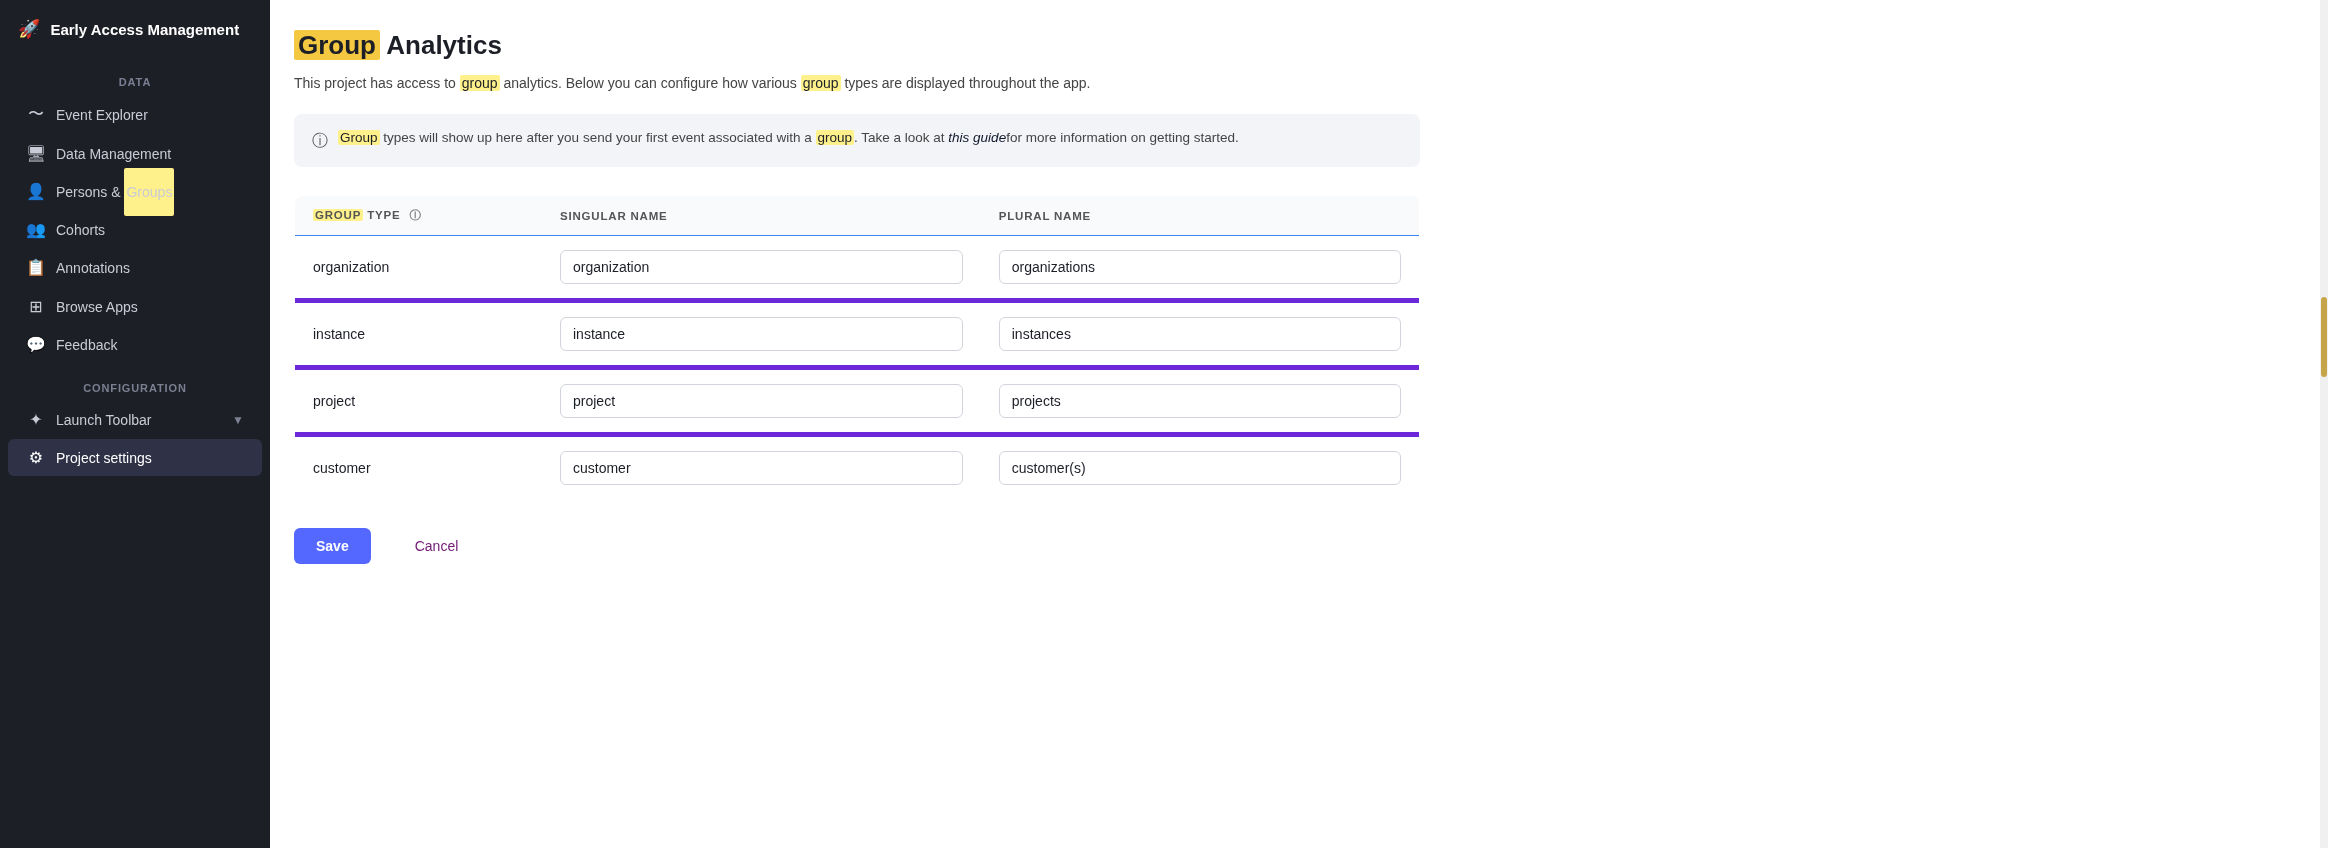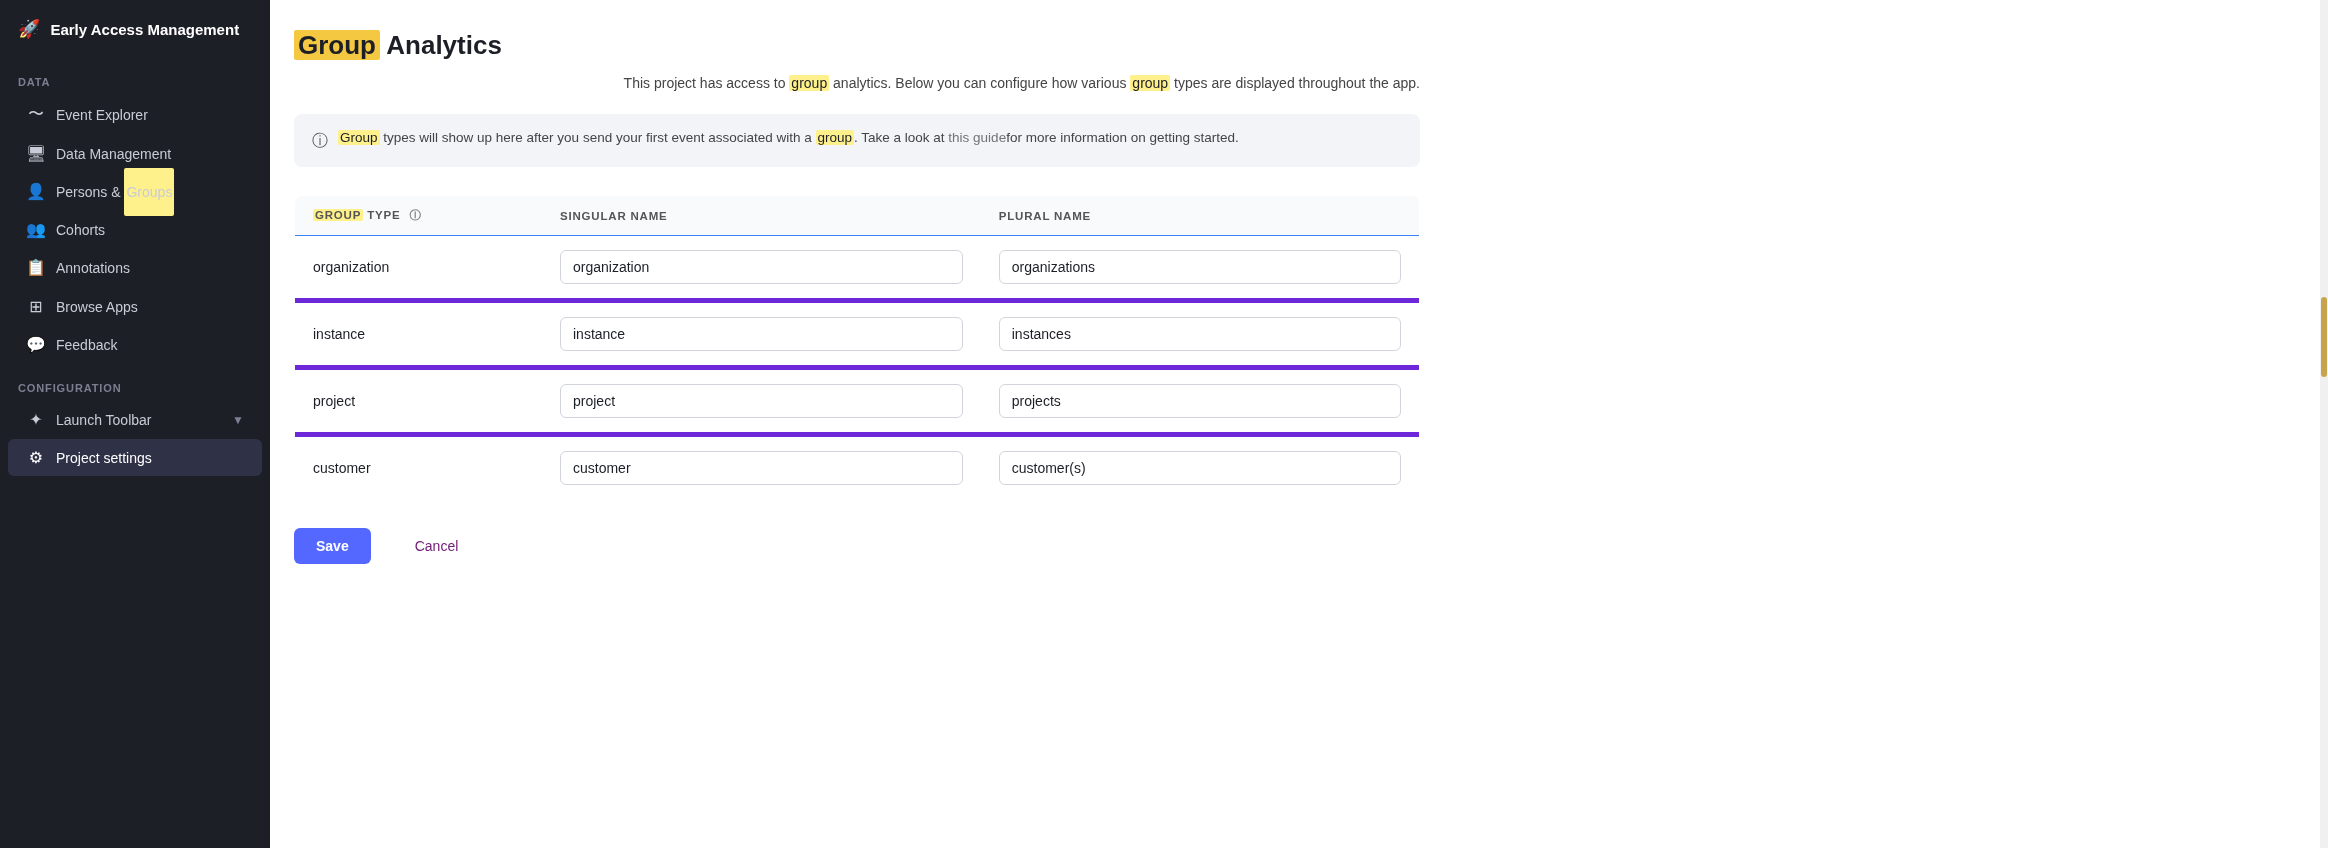--- a/index.html
+++ b/index.html
@@ -29,20 +29,21 @@
       color: #6c6fff;
       font-size: 18px;
     }
     .sidebar-section-label {
       font-size: 11px;
       font-weight: 700;
       letter-spacing: 0.08em;
       color: #7b7f91;
       padding: 18px 18px 6px 18px;
       text-transform: uppercase;
+      text-align: center;
     }
     .sidebar-item {
       display: flex;
       align-items: center;
       gap: 10px;
       padding: 9px 18px;
       cursor: pointer;
       font-size: 14px;
       color: #c9ccd6;
       border-radius: 6px;
@@ -82,21 +83,20 @@
       color: #1d1f27;
       padding: 0 2px;
       border-radius: 2px;
     }
 
     .description {
       font-size: 14px;
       color: #444;
       margin-bottom: 20px;
       line-height: 1.5;
-      text-align: right;
     }
 
     
     .info-box {
       background: #f3f4f8;
       border-radius: 8px;
       padding: 14px 18px;
       display: flex;
       align-items: flex-start;
       gap: 10px;
@@ -105,22 +105,23 @@
       margin-bottom: 28px;
       line-height: 1.5;
     }
     .info-box .info-icon {
       color: #555;
       font-size: 16px;
       margin-top: 1px;
       flex-shrink: 0;
     }
     .info-box a {
-      color: #737373;
+      color: #0f172a;
       text-decoration: none;
+      font-style: italic;
     }
 
     
     .group-table {
       width: 100%;
       border-collapse: collapse;
       border: 1px solid #e5e7eb;
       border-radius: 8px;
       overflow: hidden;
       margin-bottom: 28px;

